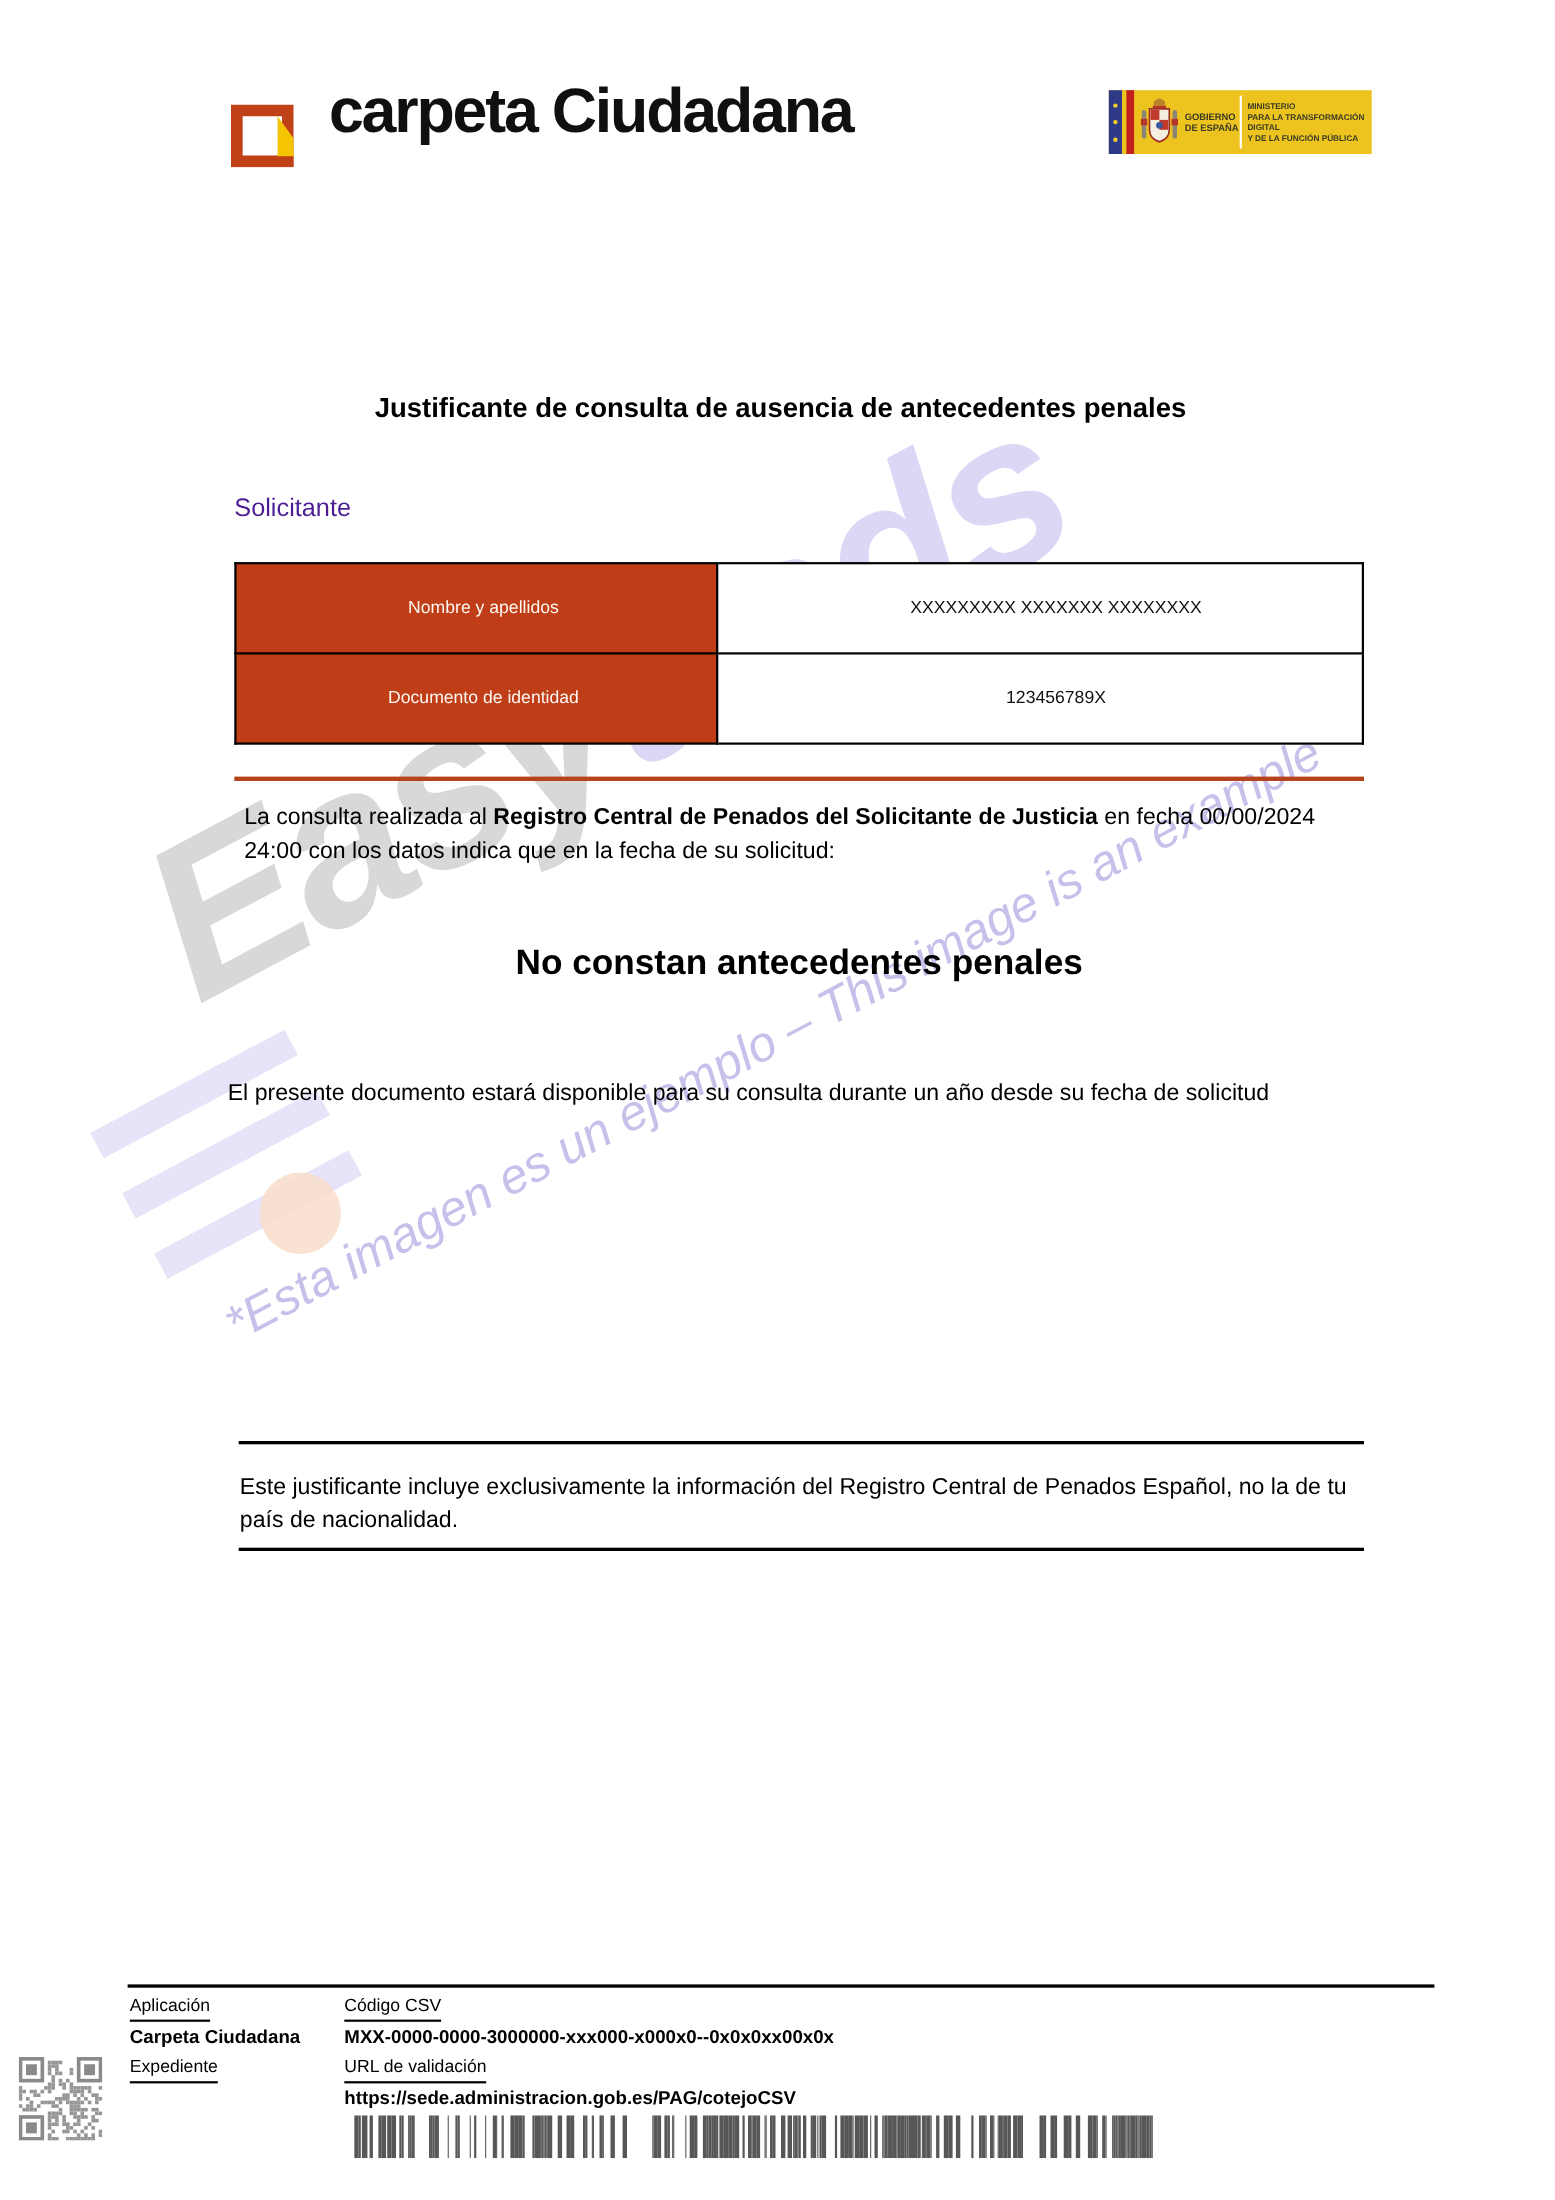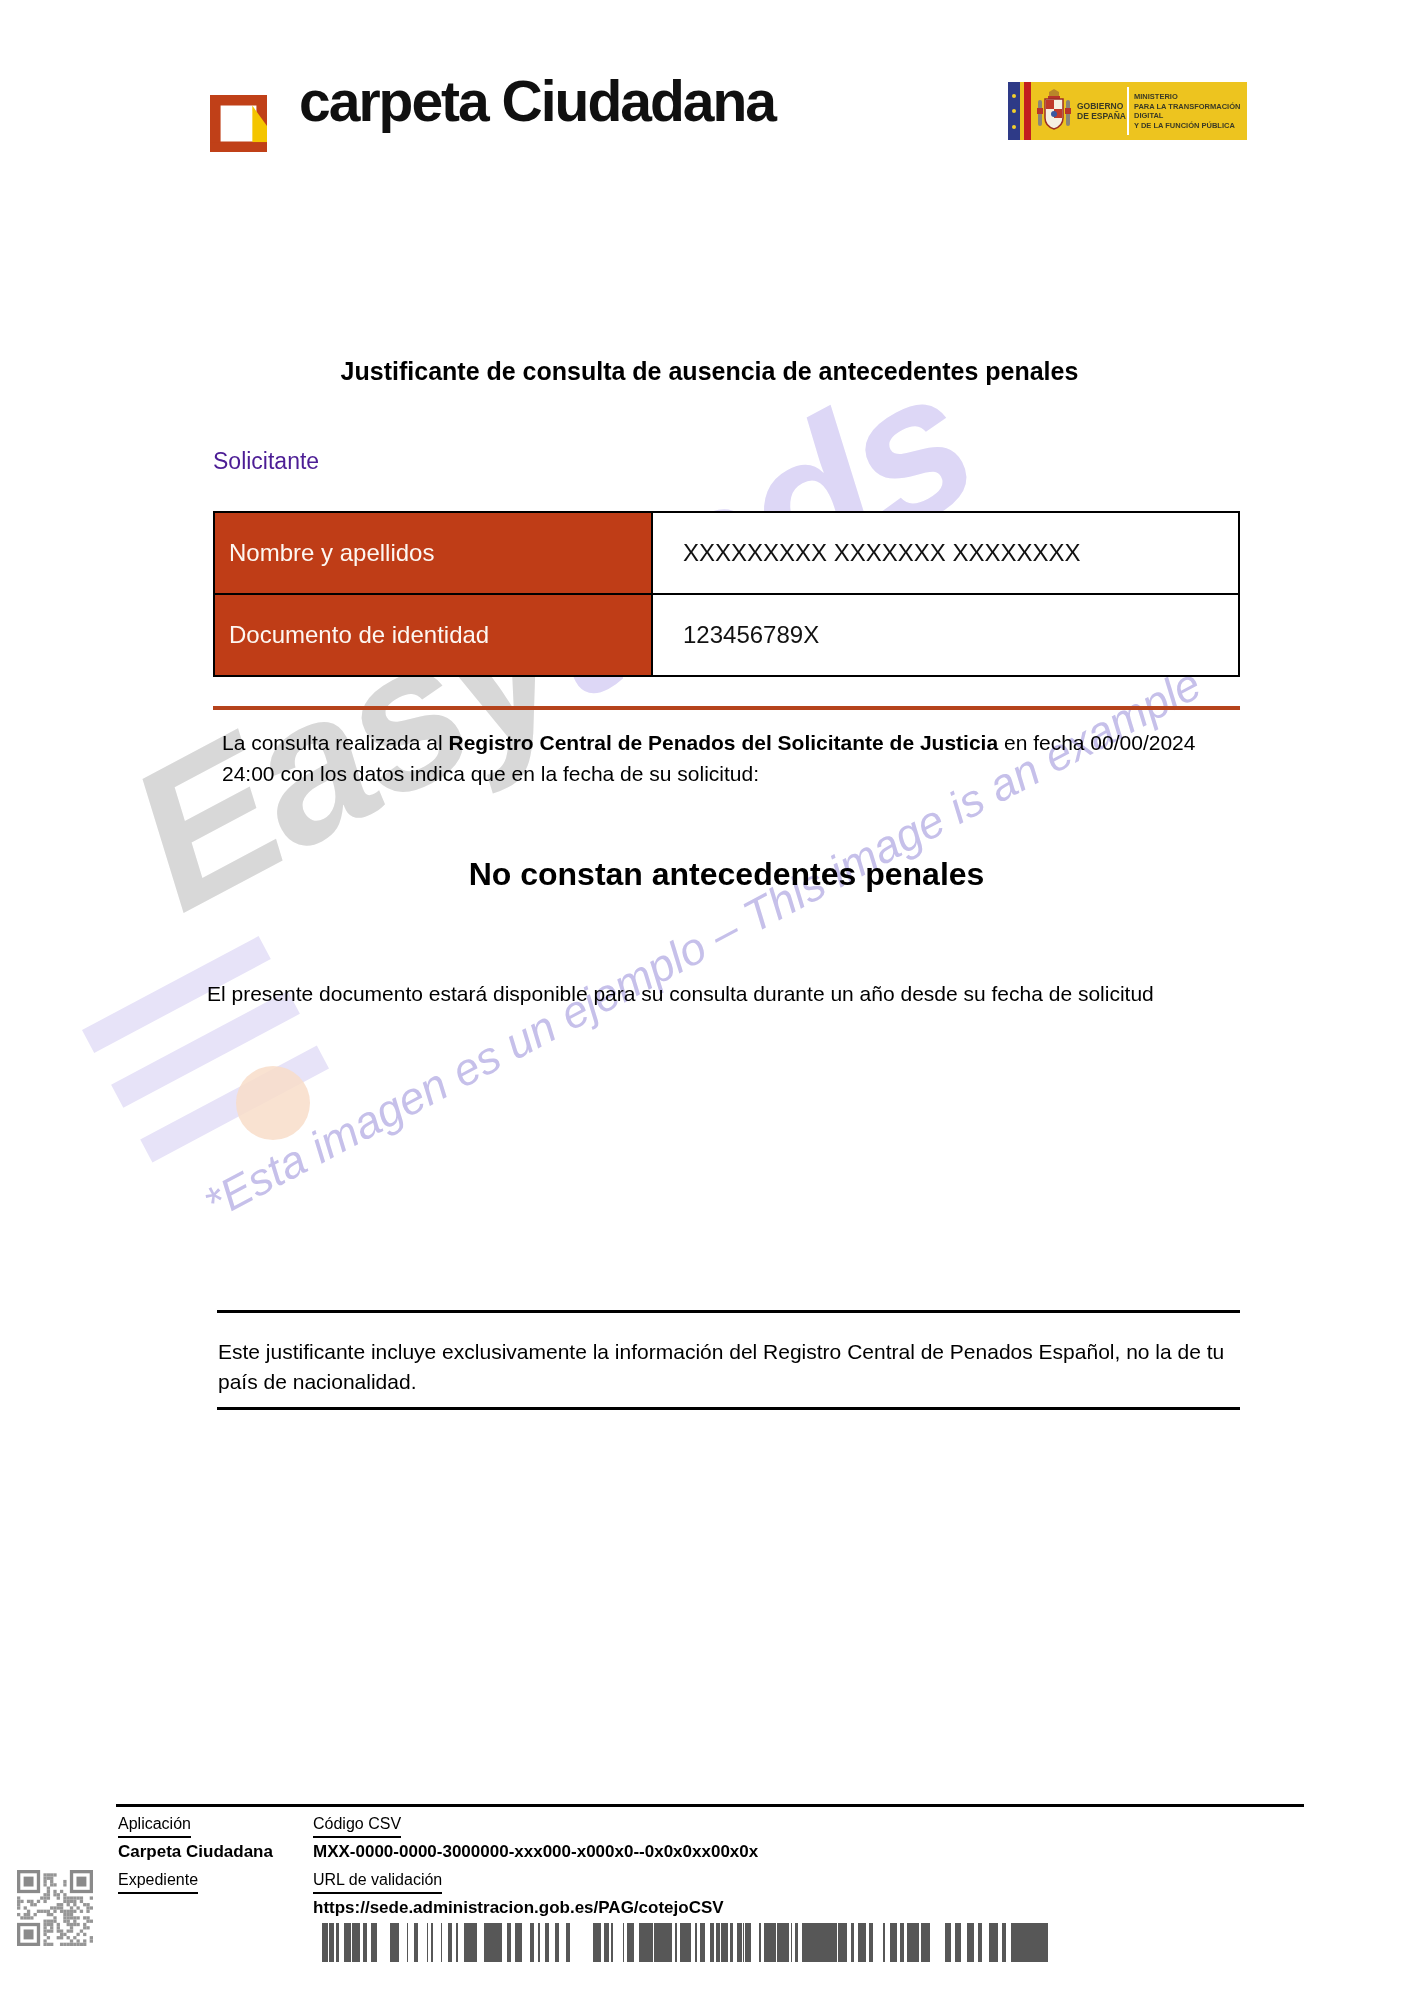--- a/index.html
+++ b/index.html
@@ -19,21 +19,21 @@
   .gov-gob{width:50px;display:flex;flex-direction:column;justify-content:center;}
   .gov-gob div{font-size:8.5px;font-weight:bold;line-height:10px;color:#3a3а25;color:#3a3a25;}
   .gov-div{width:2px;background:#ffffff;margin:5px 0;}
   .gov-min{flex:1;display:flex;flex-direction:column;justify-content:center;padding-left:5px;}
   .gov-min div{font-size:7.5px;font-weight:600;line-height:9.5px;color:#3a3a25;}
 
   
   .doc-title{width:1027px;text-align:center;font-size:25px;font-weight:bold;}
   .sec-label{font-size:23px;color:#4c1d95;}
   table.idtable{border-collapse:collapse;width:1027px;}
-  table.idtable td{border:2px solid #000;height:78px;font-size:24px;}
+  table.idtable td{border:2px solid #000;height:78px;font-size:16px;text-align:center;}
   td.lbl{background:#bf3d17;color:#fdf7f2;width:421px;padding-left:14px;}
   td.val{background:#fff;color:#111;padding-left:30px;}
   .rule-orange{width:1027px;height:4px;background:#b5431c;}
   .rule-black{width:1023px;height:3px;background:#000;}
   .body-par{width:1024px;font-size:21px;line-height:31px;}
   .result{width:1027px;text-align:center;font-size:32px;font-weight:bold;}
   .avail{font-size:21px;}
   .note{width:1032px;font-size:21px;line-height:30px;}
 
   

